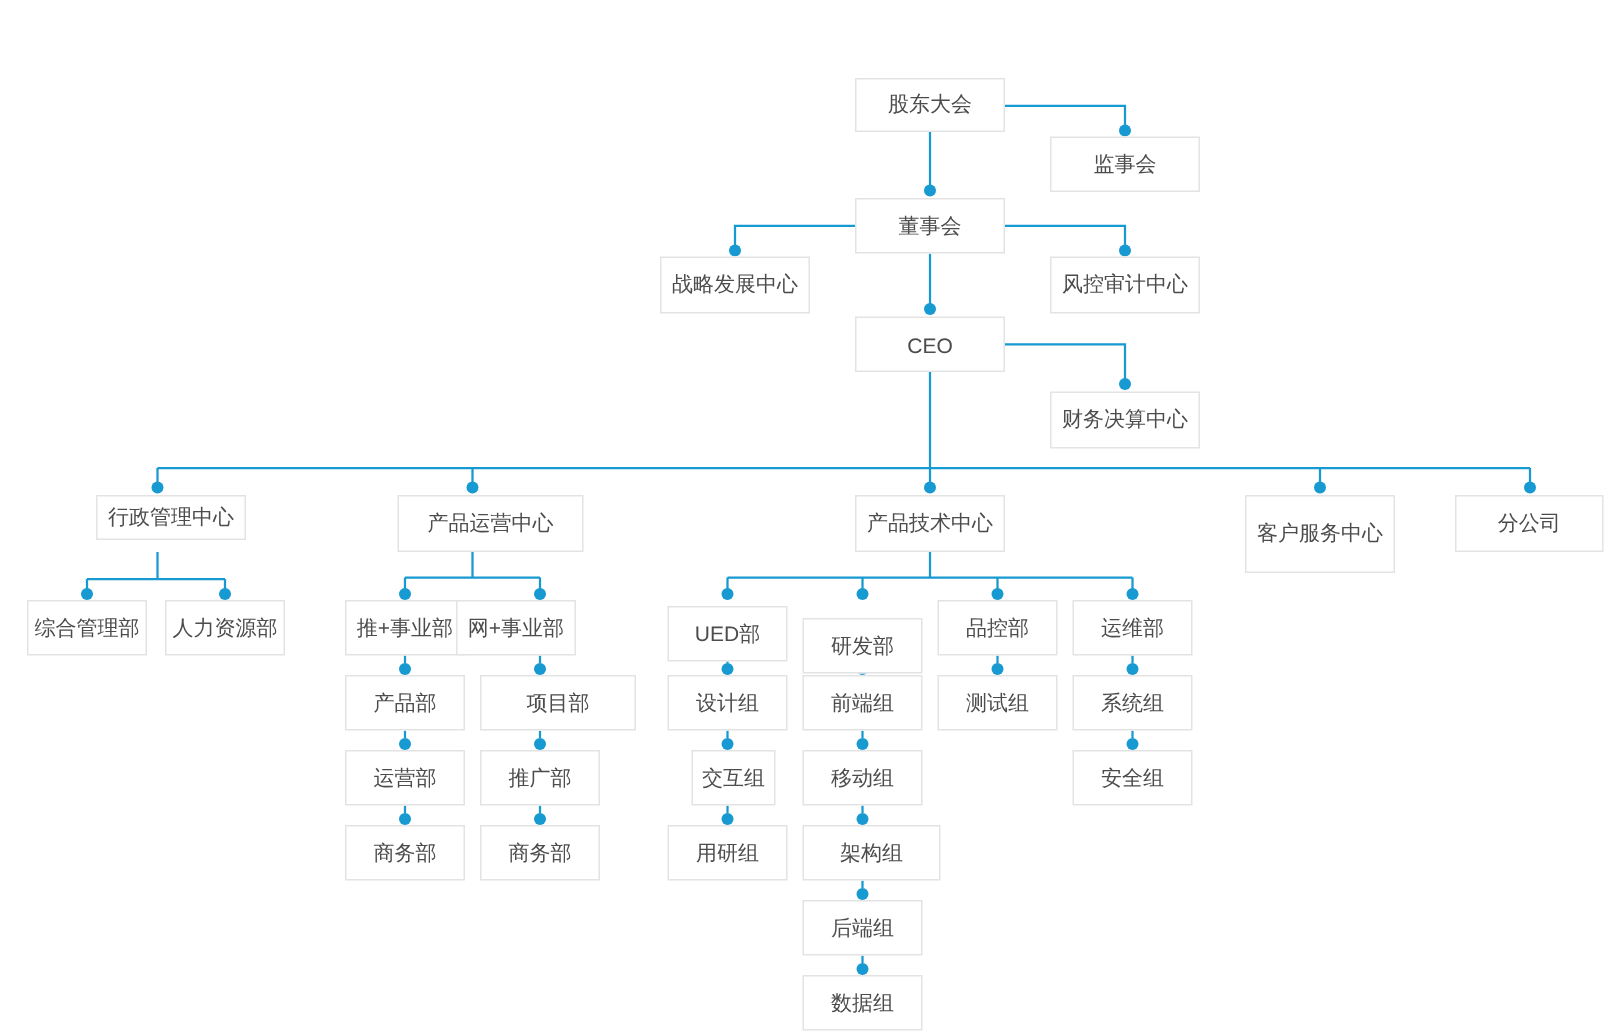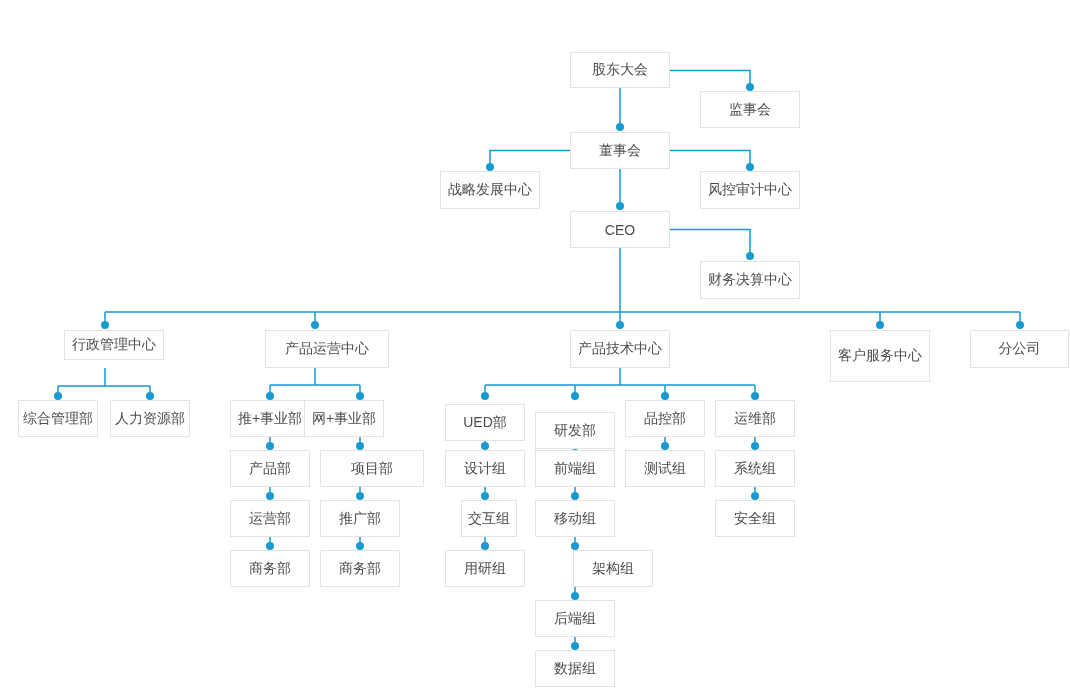--- a/index.html
+++ b/index.html
@@ -194,16 +194,16 @@
     <div class="node" style="left: 625px; top: 400px; width: 80px; height: 37px;">品控部</div>
     <div class="node" style="left: 715px; top: 400px; width: 80px; height: 37px;">运维部</div>
     <div class="node" style="left: 445px; top: 450px; width: 80px; height: 37px;">设计组</div>
     <div class="node" style="left: 535px; top: 450px; width: 80px; height: 37px;">前端组</div>
     <div class="node" style="left: 625px; top: 450px; width: 80px; height: 37px;">测试组</div>
     <div class="node" style="left: 715px; top: 450px; width: 80px; height: 37px;">系统组</div>
     <div class="node" style="left: 445px; top: 500px; width: 56px; height: 37px; margin-left: 16px;">交互组</div>
     <div class="node" style="left: 535px; top: 500px; width: 80px; height: 37px;">移动组</div>
     <div class="node" style="left: 715px; top: 500px; width: 80px; height: 37px;">安全组</div>
     <div class="node" style="left: 445px; top: 550px; width: 80px; height: 37px;">用研组</div>
-    <div class="node" style="left: 535px; top: 550px; width: 80px; height: 37px; margin-left: 38px;">架构组</div>
+    <div class="node" style="left: 535px; top: 550px; width: 92px; height: 37px;">架构组</div>
     <div class="node" style="left: 535px; top: 600px; width: 80px; height: 37px;">后端组</div>
     <div class="node" style="left: 535px; top: 650px; width: 80px; height: 37px;">数据组</div>
   </div>
 
 </body></html>

